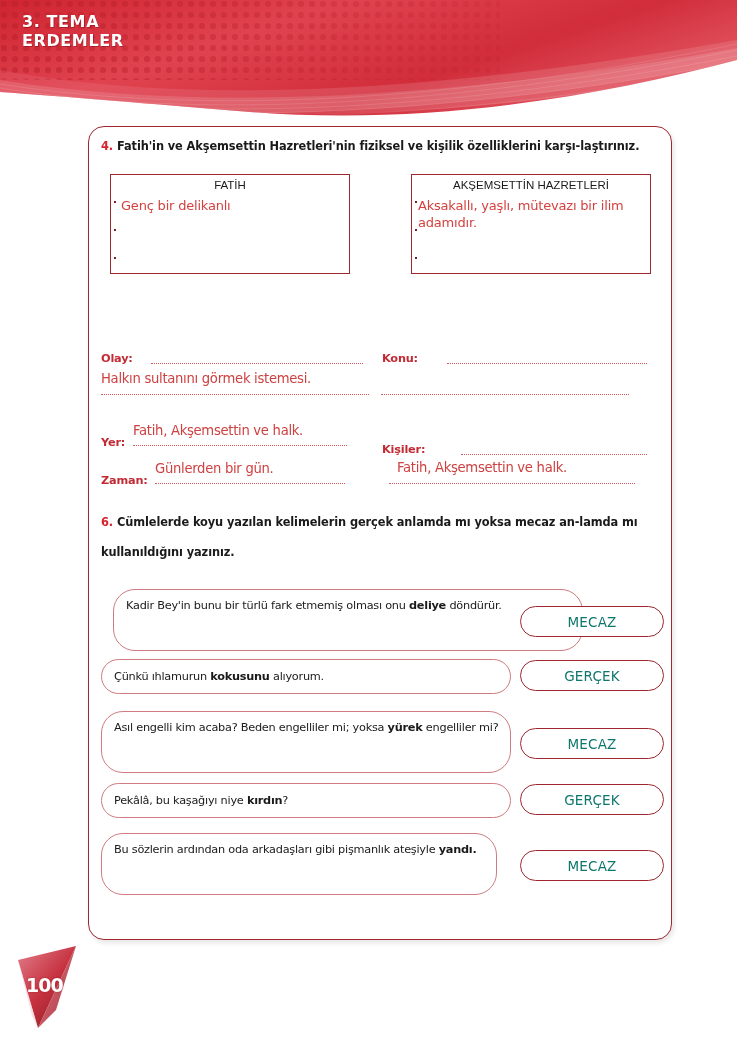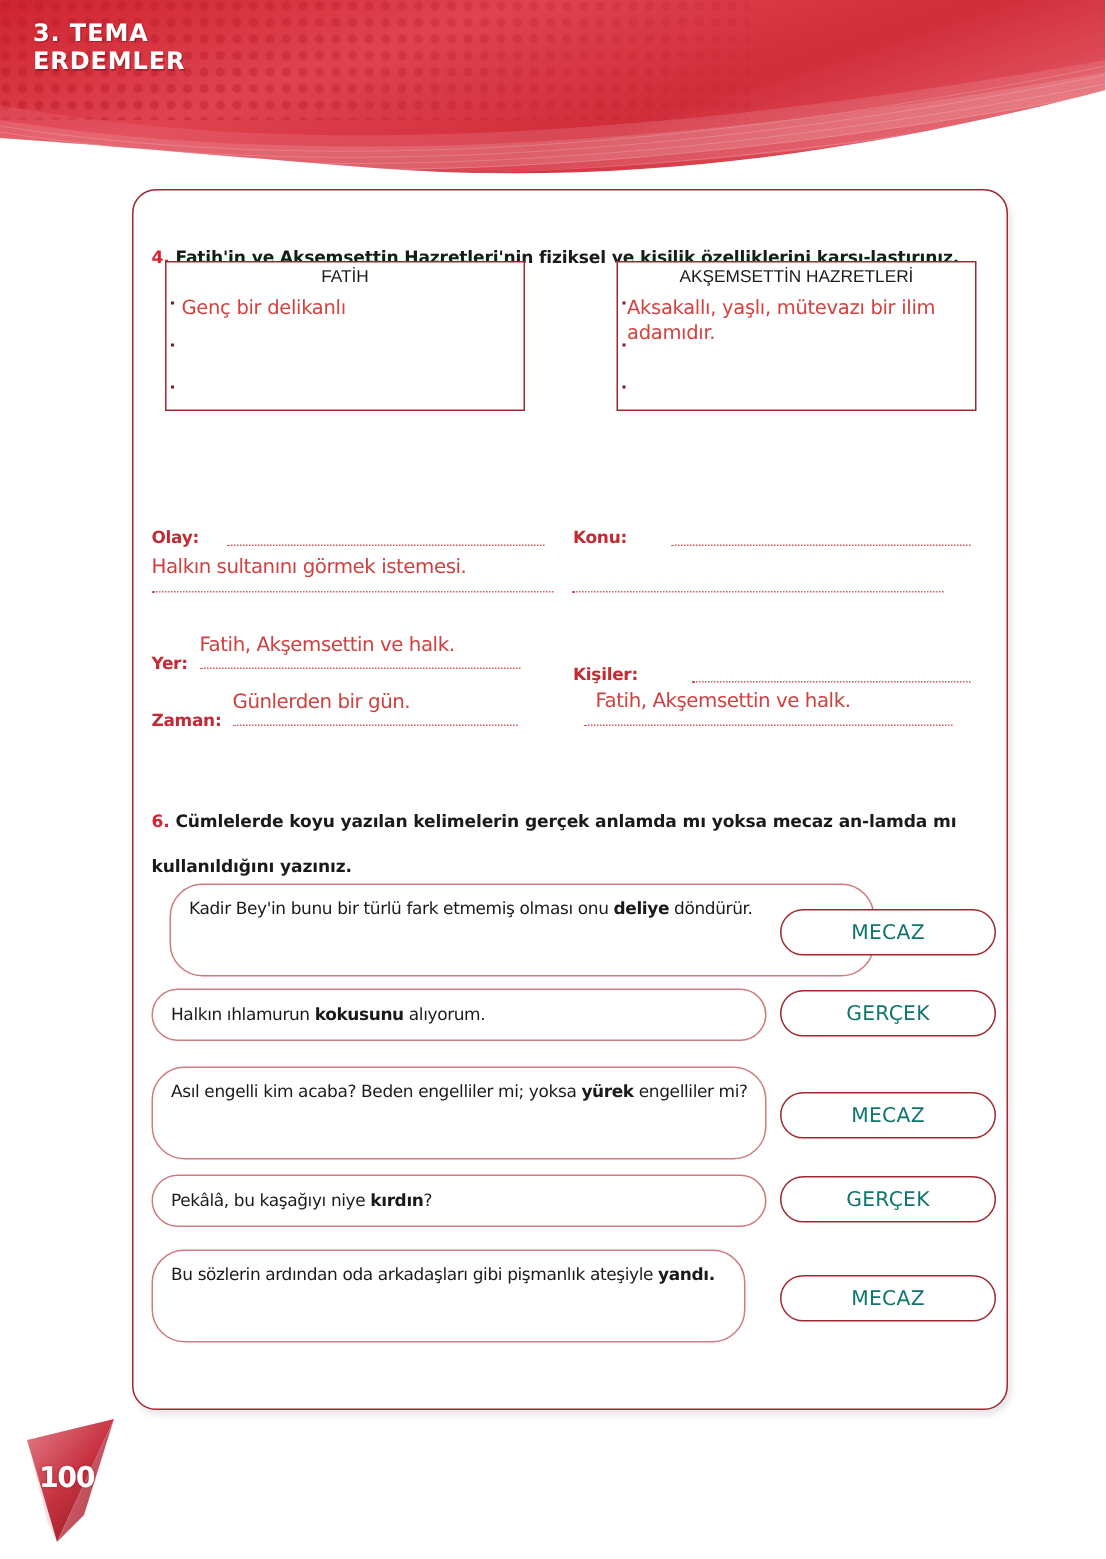--- a/index.html
+++ b/index.html
@@ -42,21 +42,20 @@
   .card-inner{position:absolute;left:0;top:0;width:584px;height:814px;}
 
   .q-text{
     position:absolute;
     font-family:"DejaVu Sans",sans-serif;
     font-weight:bold;
     color:#1a1a1a;
     font-size:11.4px;
     line-height:15.5px;
     letter-spacing:-0.1px;
-    margin-top:25px;
   }
   .q-num{color:#d8232f;}
 
   
   .cmp{
     position:absolute;
     border:1.3px solid #9e2730;
     box-sizing:border-box;
     background:#fff;
   }
@@ -241,21 +240,21 @@
       <span class="q-num">6.</span>
       <span>Cümlelerde koyu yazılan kelimelerin gerçek anlamda mı yoksa mecaz an-lamda mı kullanıldığını yazınız.</span>
     </div>
 
     <div class="sent" style="left:24px;top:462px;width:470px;height:62px;">
       <span>Kadir Bey'in bunu bir türlü fark etmemiş olması onu </span><b>deliye</b><span> döndürür.</span>
     </div>
     <div class="pill" style="left:431px;top:479px;width:144px;height:31px;line-height:31px;">MECAZ</div>
 
     <div class="sent" style="left:12px;top:532px;width:410px;height:35px;line-height:28px;">
-      <span>Halkın ıhlamurun </span><b>kokusunu</b><span> alıyorum.</span>
+      <span>Çünkü ıhlamurun </span><b>kokusunu</b><span> alıyorum.</span>
     </div>
     <div class="pill" style="left:431px;top:533px;width:144px;height:31px;line-height:31px;">GERÇEK</div>
 
     <div class="sent" style="left:12px;top:584px;width:410px;height:62px;">
       <span>Asıl engelli kim acaba? Beden engelliler mi; yoksa </span><b>yürek</b><span> engelliler mi?</span>
     </div>
     <div class="pill" style="left:431px;top:601px;width:144px;height:31px;line-height:31px;">MECAZ</div>
 
     <div class="sent" style="left:12px;top:656px;width:410px;height:35px;line-height:28px;">
       <span>Pekâlâ, bu kaşağıyı niye </span><b>kırdın</b><span>?</span>

